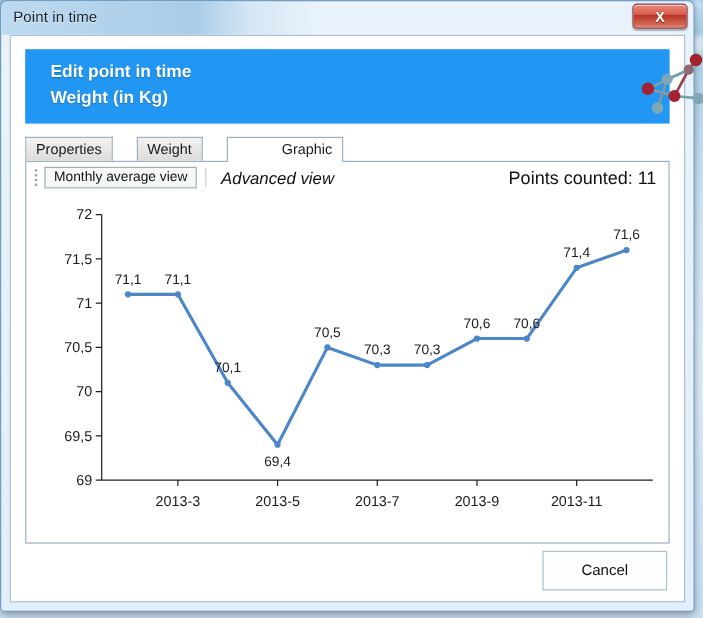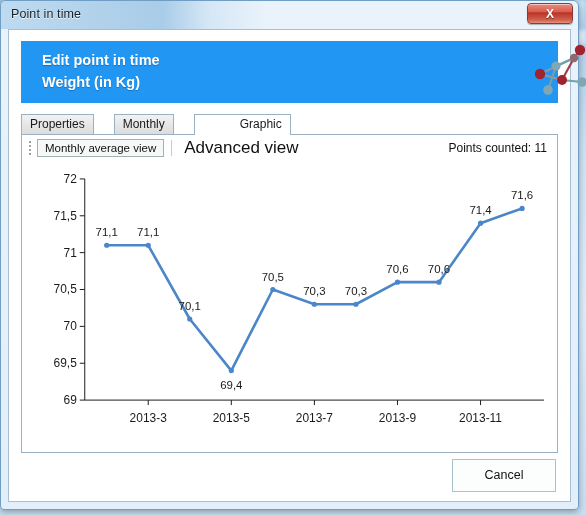--- a/index.html
+++ b/index.html
@@ -148,26 +148,27 @@
   #monthly-btn {
     font-size: 11.5px; color: #111;
     border: 1px solid #9fb3b0;
     background: #f6f7f7;
     padding: 2px 7px; cursor: pointer;
   }
   #toolbar-sep {
     width: 1px; height: 16px; background: #c5ccd2; margin: 0 7px;
   }
   #advanced-btn {
-    font-size: 17px; color: #111;
+    font-size: 14px; color: #111;
     padding: 2px 4px; cursor: pointer;
     border: 1px solid transparent;
+    font-style: italic;
   }
   #points-counted {
-    margin-left: auto; font-size: 12px; color: #111;
+    margin-left: auto; font-size: 15px; color: #111;
   }
 
   
   #chart-wrap { flex: 1; position: relative; }
   #chart { position: absolute; inset: 0; }
   .axis-line { stroke: #1d1d1d; stroke-width: 1; }
   .tick { stroke: #1d1d1d; stroke-width: 1; }
   .ytick-label {
     font-family: "Liberation Sans", sans-serif; font-size: 12px;
     fill: #1a1a1a; text-anchor: end;
@@ -239,21 +240,21 @@
         <circle cx="58" cy="12" r="5.2" fill="#a0232f"></circle>
         <circle cx="34" cy="28" r="4.6" fill="#7fa8b4"></circle>
         <circle cx="60" cy="44" r="4.8" fill="#7fa8b4"></circle>
         <circle cx="26" cy="52" r="4.8" fill="#7fa8b4"></circle>
         <circle cx="52" cy="20" r="4.2" fill="#8d6a72"></circle>
       </svg>
     </div>
 
     <div id="tabstrip">
       <div class="tab">Properties</div>
-      <div class="tab">Monthly</div>
+      <div class="tab">Weight</div>
       <div class="tab active">Graphic</div>
     </div>
 
     <div id="tabpanel">
 
       <div id="toolbar">
         <div id="grip">
           <i></i>
             <i></i>
             <i></i>

